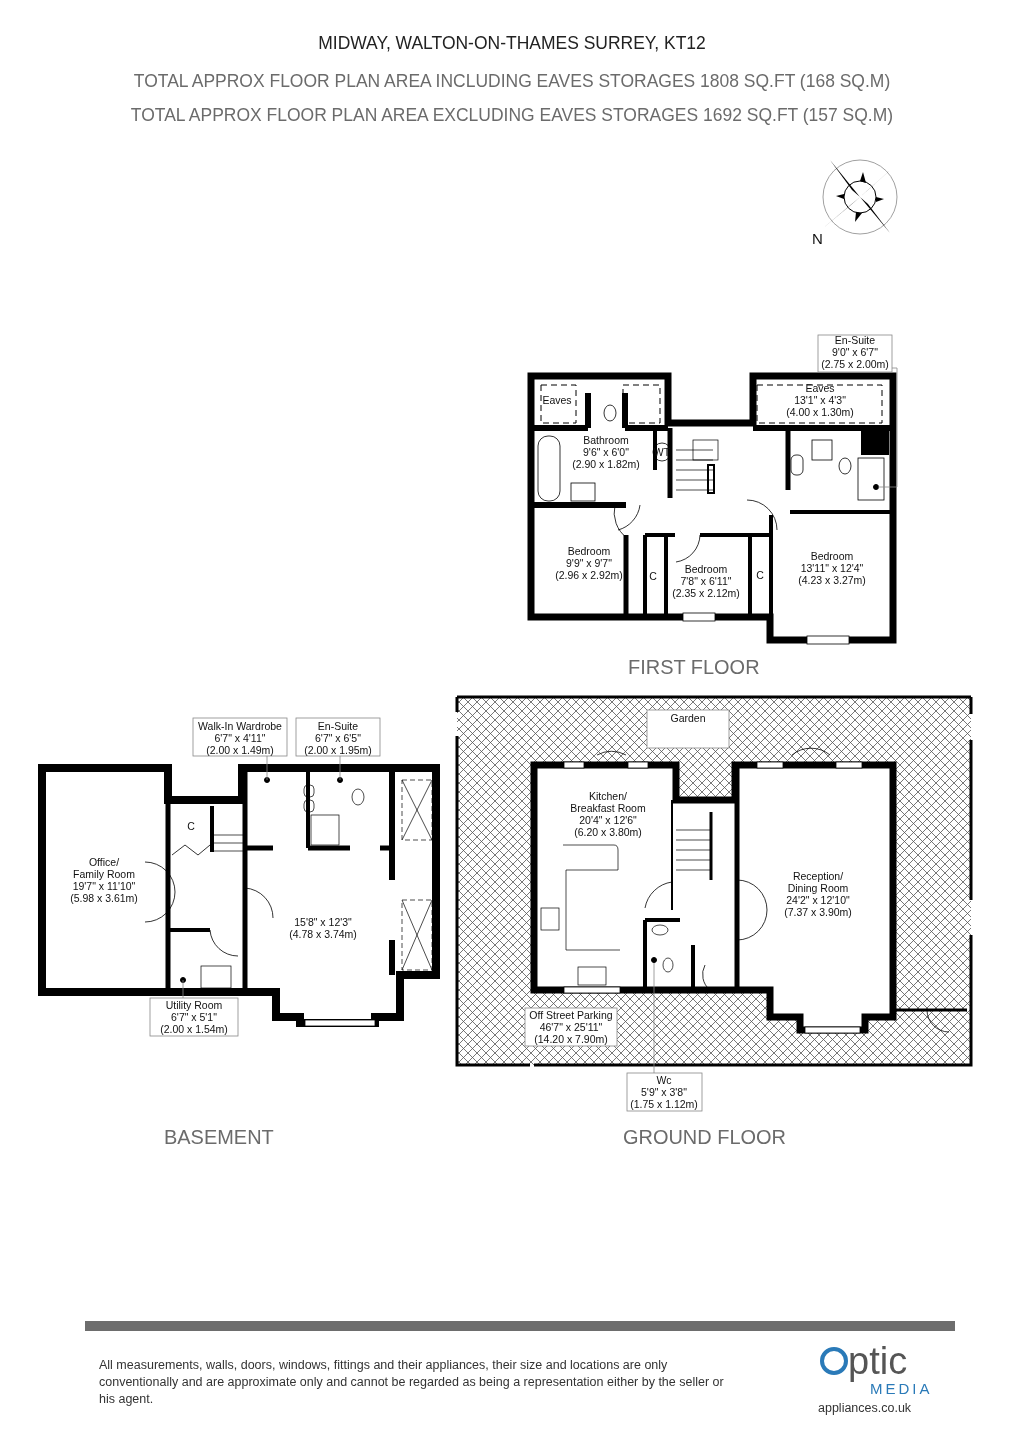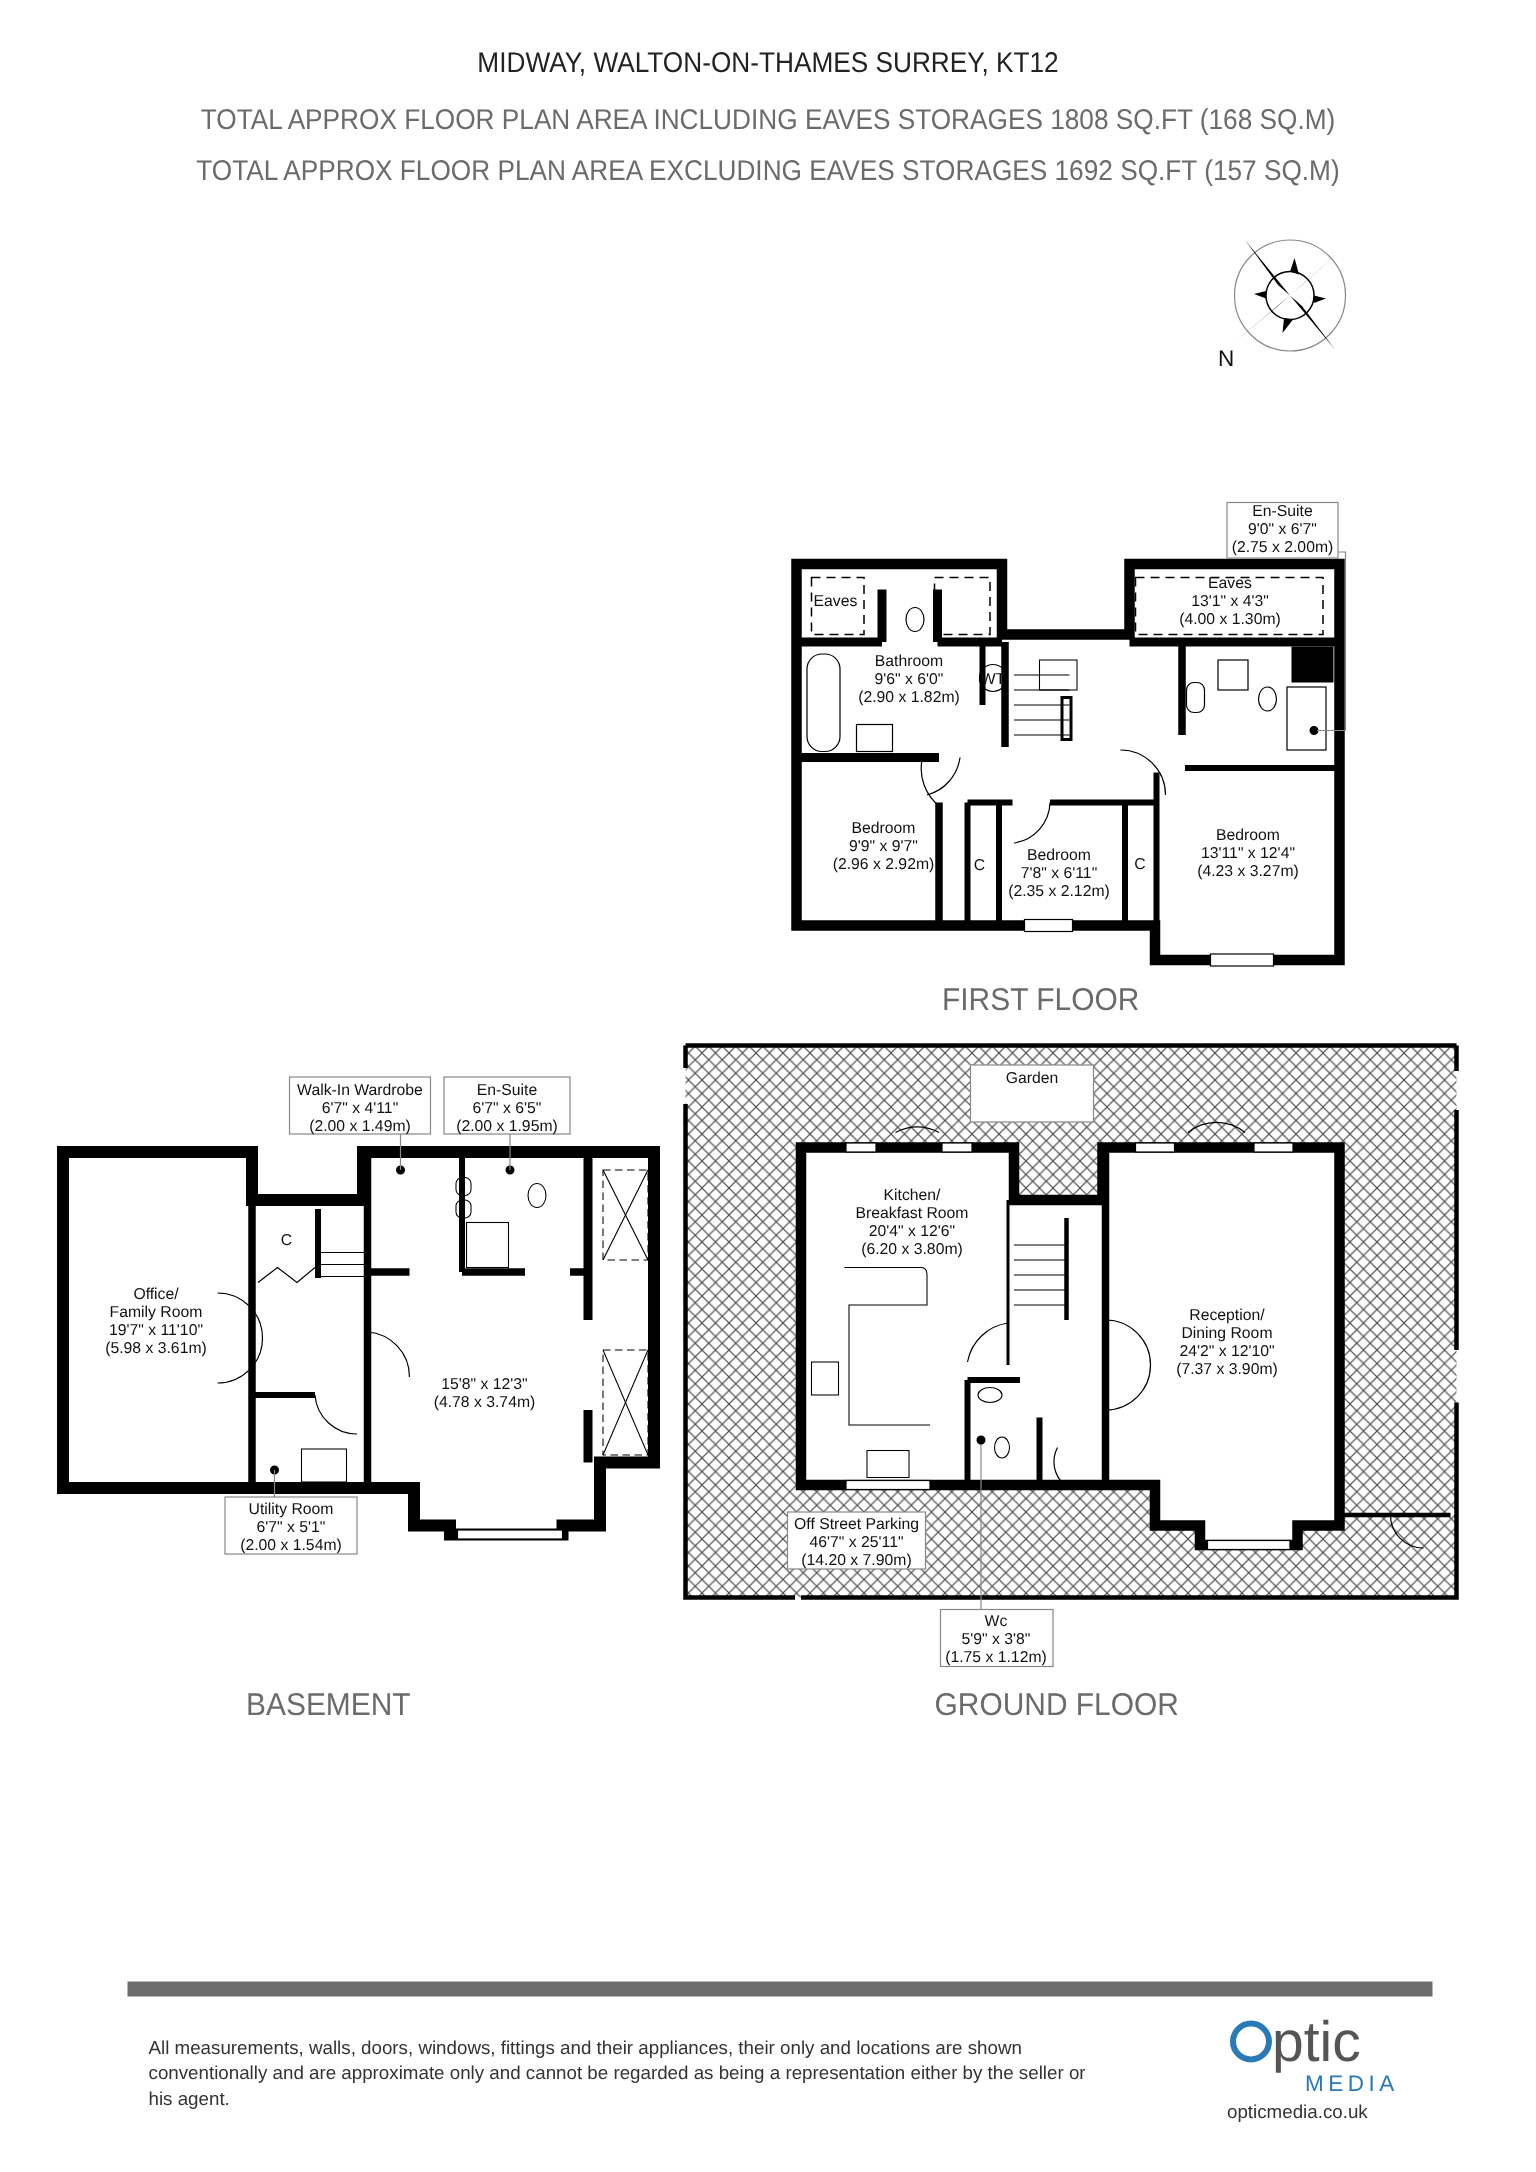--- a/index.html
+++ b/index.html
@@ -257,20 +257,20 @@
     <text class="rl" x="664" y="1096">5'9" x 3'8"</text>
     <text class="rl" x="664" y="1108">(1.75 x 1.12m)</text>
   </g>
 </svg>
 
 <div class="floor-label" style="left:628px; top:655px;">FIRST FLOOR</div>
 <div class="floor-label" style="left:164px; top:1125px;">BASEMENT</div>
 <div class="floor-label" style="left:623px; top:1125px;">GROUND FLOOR</div>
 
 <div class="footer-bar"></div>
-<div class="disclaimer">All measurements, walls, doors, windows, fittings and their appliances, their only and locations are shown conventionally and are approximate only and cannot be regarded as being a representation either by the seller or his agent.</div>
+<div class="disclaimer">All measurements, walls, doors, windows, fittings and their appliances, their size and locations are only conventionally and are approximate only and cannot be regarded as being a representation either by the seller or his agent.</div>
 
 <svg class="logo" width="130" height="90" viewBox="0 0 130 90" style="left:812px; top:1338px;">
   <circle cx="22" cy="23" r="12" fill="none" stroke="#2a7ab8" stroke-width="4"></circle>
   <text x="36" y="36" font-family="Liberation Sans, sans-serif" font-size="38" fill="#555">ptic</text>
   <text x="58" y="56" font-family="Liberation Sans, sans-serif" font-size="15" fill="#2a7ab8" letter-spacing="3">MEDIA</text>
 </svg>
-<div class="logo-url">opticmedia.co.uk</div>
+<div class="logo-url">appliances.co.uk</div>
 
 </body></html>

